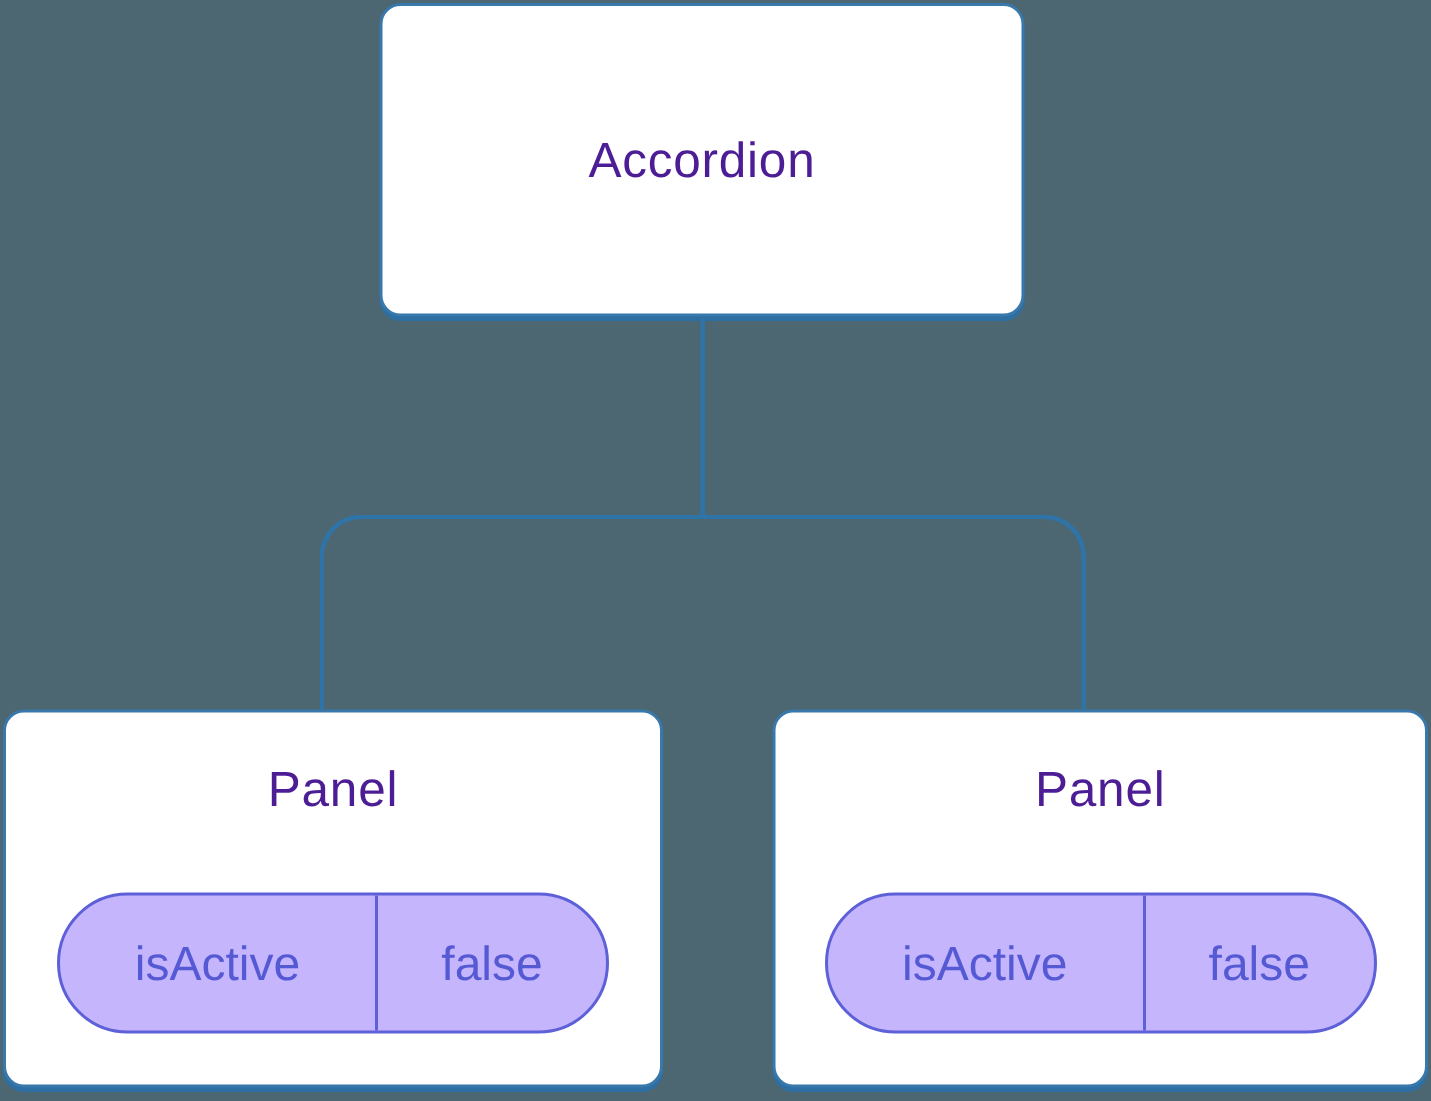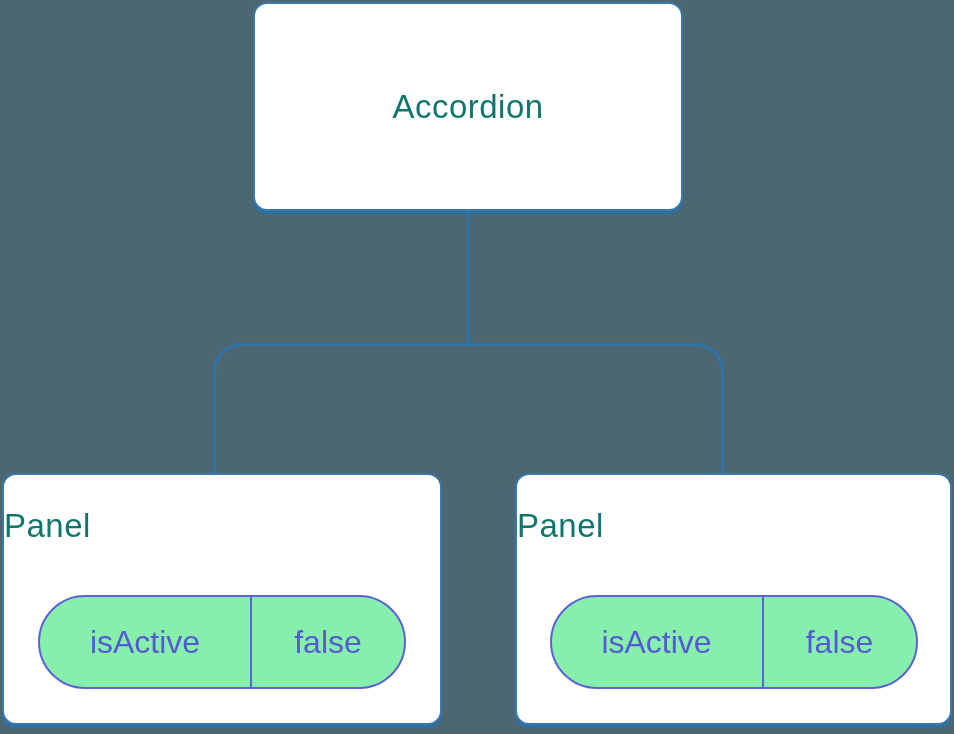--- a/index.html
+++ b/index.html
@@ -28,25 +28,25 @@
     left: 253px; top: 2px;
     width: 430px; height: 209px;
     display: flex;
     align-items: center;
     justify-content: center;
   }
   .card-panel-left  { left: 2px;   top: 473px; width: 440px; height: 252px; }
   .card-panel-right { left: 515px; top: 473px; width: 437px; height: 252px; }
 
   .card-title {
-    color: #0f766e;
+    color: #4c1d95;
     font-size: 33px;
     line-height: 38px;
     letter-spacing: 0.5px;
-    text-align: left;
+    text-align: center;
     white-space: nowrap;
   }
   .panel-title {
     position: absolute;
     top: 32px;
     left: 0;
     width: 100%;
   }
 
   
@@ -72,21 +72,21 @@
   .pill {
     position: absolute;
     top: 120px;
     left: 50%;
     transform: translateX(-50%);
     height: 94px;
     border: 2px solid #5E60D8;
     border-radius: 47px;
     display: flex;
     align-items: stretch;
-    background: #86efac;
+    background: #c4b5fd;
   }
   .pill-key, .pill-value {
     display: flex;
     align-items: center;
     justify-content: center;
     color: #5659D4;
     font-size: 32px;
     white-space: nowrap;
   }
   .pill-key {

